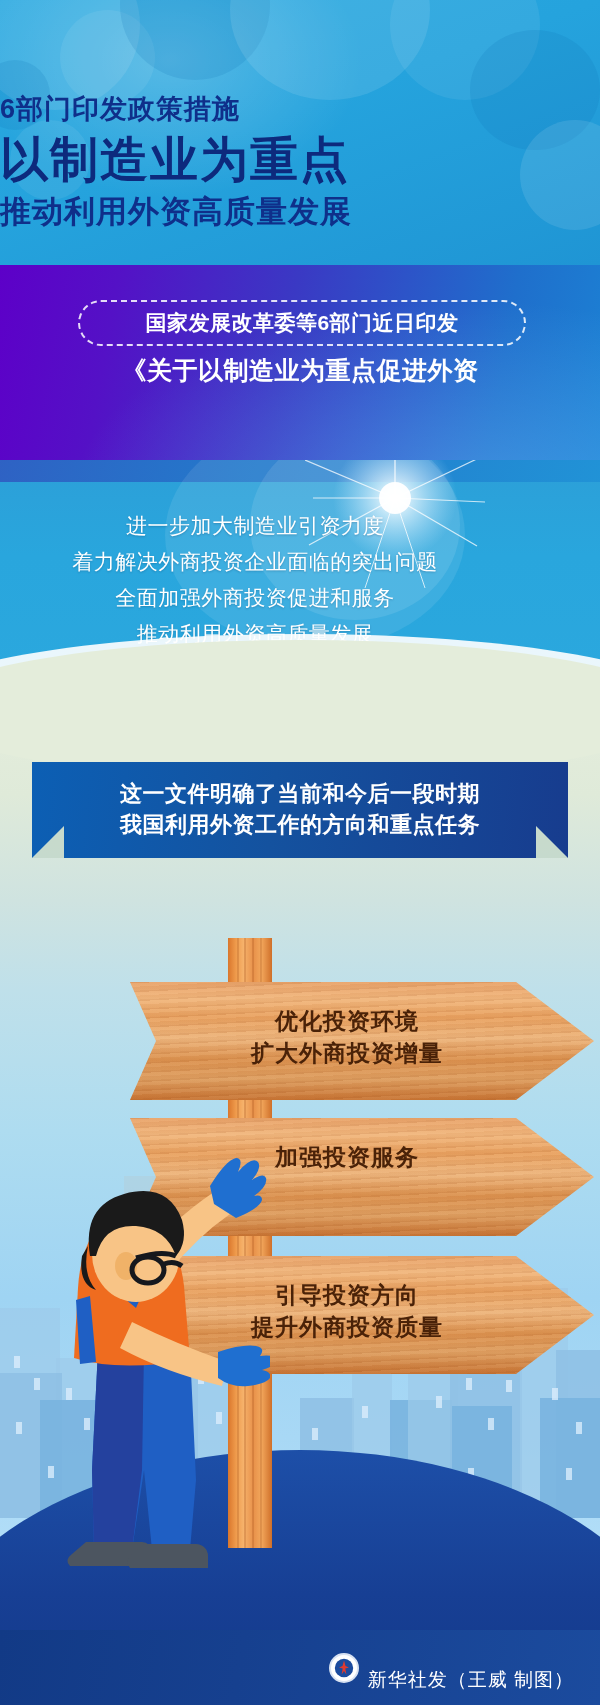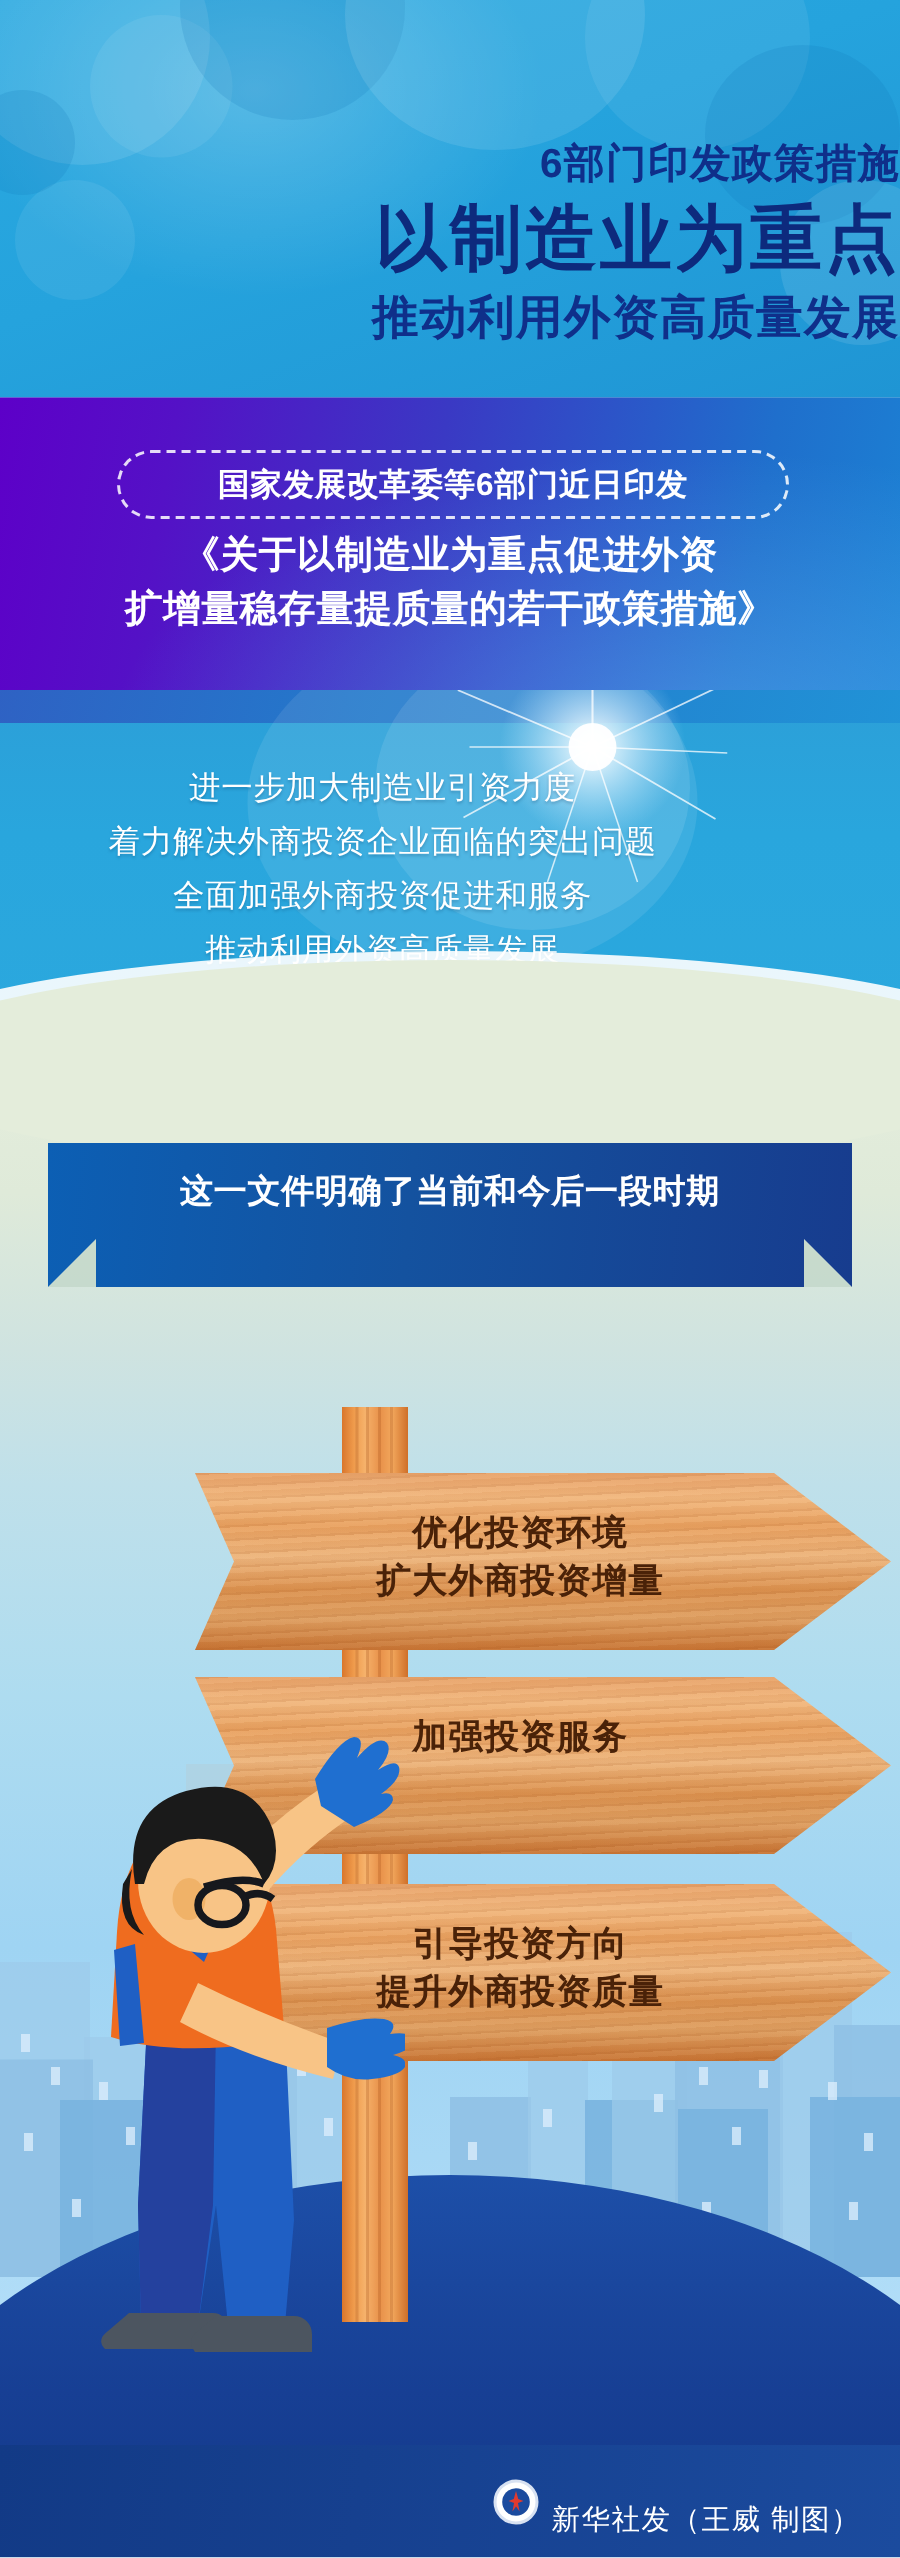--- a/index.html
+++ b/index.html
@@ -15,21 +15,21 @@
     background:linear-gradient(160deg,#2aa9e0 0%,#25a3dd 45%,#1f95d4 100%);
     overflow:hidden;
   }
   .bubble{position:absolute;border-radius:50%;background:rgba(255,255,255,.10);}
   .bubble.d{background:rgba(255,255,255,.07);}
   .bubble.e{background:rgba(13,110,180,.16);}
   #hero .glow{
     position:absolute;left:-40px;top:-90px;width:420px;height:300px;
     background:radial-gradient(ellipse at center,rgba(255,255,255,.22),rgba(255,255,255,0) 65%);
   }
-  #hero-texts{position:absolute;left:0;top:0;width:600px;text-align:right;}
+  #hero-texts{position:absolute;left:0;top:0;width:600px;text-align:left;}
   .h-small{
     margin-top:95px;font-size:27px;font-weight:bold;color:#0f2f8a;
     letter-spacing:1px;line-height:1.1;
   }
   .h-big{
     margin-top:10px;font-size:48px;font-weight:bold;color:#0d2a7d;
     letter-spacing:2px;line-height:1.05;
   }
   .h-mid{
     margin-top:10px;font-size:31px;font-weight:bold;color:#0f2f8a;
@@ -214,21 +214,20 @@
     </div>
   </div>
 
   <div id="doc">
     <div class="sheen"></div>
     <div id="pill">
       <span class="t">国家发展改革委等6部门近日印发</span>
     </div>
     <div id="doc-title">
       <div>《关于以制造业为重点促进外资</div>
-      <div>扩增量稳存量提质量的若干政策措施》</div>
     </div>
   </div>
 
   <div id="points">
     <div class="hbar"></div>
     <div class="circA"></div>
     <div class="circB"></div>
     <svg id="flare" viewBox="0 0 180 170">
       <defs>
         <radialGradient id="fg" cx="50%" cy="50%" r="50%">
@@ -262,20 +261,21 @@
   <div id="pale"></div>
   <div id="curve2"></div>
   <div id="curve"></div>
 
   <div id="ribbon">
     <div class="tail-l"></div>
     <div class="tail-r"></div>
     <div class="shape"></div>
     <div class="txt">
       <div>这一文件明确了当前和今后一段时期</div>
+      <div>我国利用外资工作的方向和重点任务</div>
     </div>
   </div>
 
   <div id="scene">
 
     <div class="bldg far" style="left:-10px;width:70px;height:210px;"></div>
     <div class="bldg far" style="left:56px;width:48px;height:160px;"></div>
     <div class="bldg" style="left:0px;width:62px;height:145px;"></div>
     <div class="bldg near" style="left:40px;width:56px;height:118px;"></div>
     <div class="bldg far" style="left:100px;width:44px;height:190px;"></div>

